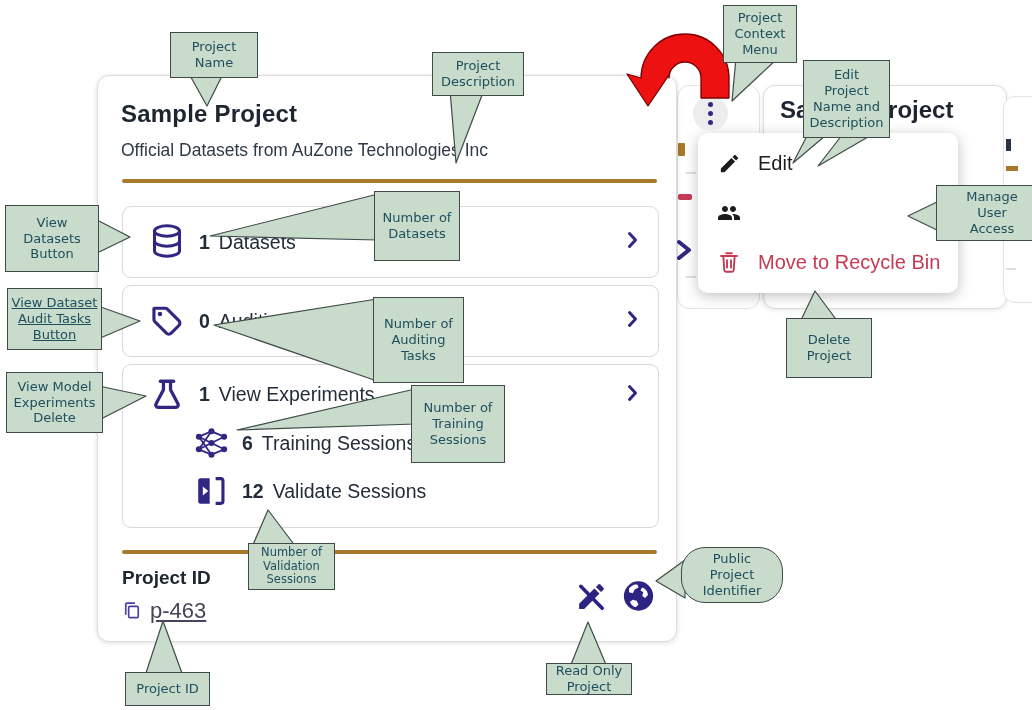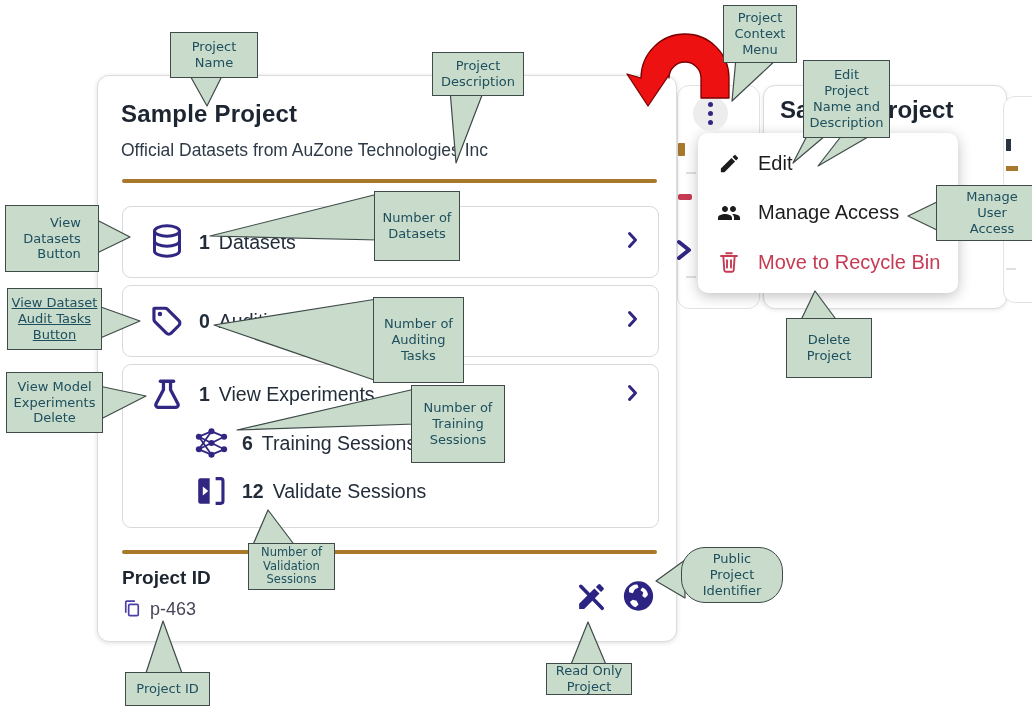--- a/index.html
+++ b/index.html
@@ -27,21 +27,21 @@
   .row-ic{width:36px;margin-left:26px;display:flex;justify-content:center;}
   .num{font-size:19.5px;font-weight:700;color:#232d3a;margin-left:14px;}
   .lbl{font-size:19.5px;font-weight:400;color:#232d3a;margin-left:9px;}
   .chev{position:absolute;right:20px;top:50%;transform:translateY(-50%);}
   .sub{display:flex;align-items:center;position:absolute;left:67px;height:40px;}
   .sub1{top:58px;} .sub2{top:106px;}
   .sub .num{margin-left:10px;}
 
   .pid-label{position:absolute;left:24px;top:491px;font-size:19px;font-weight:700;color:#1d2531;}
   .pid-row{position:absolute;left:24px;top:522px;display:flex;align-items:center;}
-  .pid-val{font-size:18px;color:#4a4458;margin-left:8px;}
+  .pid-val{font-size:22px;color:#4a4458;margin-left:8px;text-decoration:underline;}
   .foot-icons{position:absolute;right:20px;top:503px;display:flex;align-items:center;gap:13px;}
 
   
   .kebab{position:absolute;left:693px;top:96px;width:35px;height:35px;border-radius:50%;
          background:#ededed;z-index:5;display:flex;flex-direction:column;align-items:center;
          justify-content:center;gap:4px;cursor:pointer;}
   .kebab i{width:5px;height:5px;border-radius:50%;background:#312783;display:block;}
   .menu{position:absolute;left:698px;top:133px;width:260px;height:160px;background:#fff;
         border-radius:10px;box-shadow:0 3px 14px rgba(0,0,0,.25);z-index:4;padding:6px 0;
         box-sizing:border-box;display:flex;flex-direction:column;justify-content:space-around;}
@@ -231,21 +231,20 @@
         </svg>
       </span>
       <span class="mi-lb">Edit</span>
     </div>
     <div class="mi">
       <span class="mi-ic">
         <svg width="26" height="24" viewBox="0 0 24 24">
           <path d="M16 11 c1.66 0 2.99 -1.34 2.99 -3 S17.66 5 16 5 s-3 1.34 -3 3 1.34 3 3 3 z m-8 0 c1.66 0 2.99 -1.34 2.99 -3 S9.66 5 8 5 5 6.34 5 8 s1.34 3 3 3 z m0 2 c-2.33 0 -7 1.17 -7 3.5 V19 h14 v-2.5 c0 -2.33 -4.67 -3.5 -7 -3.5 z m8 0 c-.29 0 -.62 .02 -.97 .05 1.16 .84 1.97 1.97 1.97 3.45 V19 h6 v-2.5 c0 -2.33 -4.67 -3.5 -7 -3.5 z" fill="#1c1c1c"></path>
         </svg>
       </span>
-      <span class="mi-lb">Manage Access</span>
     </div>
     <div class="mi danger">
       <span class="mi-ic">
         <svg width="24" height="26" viewBox="0 0 24 24">
           <g fill="none" stroke="#c63a53" stroke-width="1.9" stroke-linecap="round">
             <path d="M9.2 3.2 h5.6"></path>
             <path d="M4 6 h16"></path>
             <path d="M6.3 6 l1 14.3 a1.6 1.6 0 0 0 1.6 1.5 h6.2 a1.6 1.6 0 0 0 1.6 -1.5 L17.7 6"></path>
             <path d="M10 10.3 v7.2"></path>
               <path d="M14 10.3 v7.2"></path>
@@ -291,21 +290,21 @@
 Menu</div>
   <div class="co" style="left:803px;top:60px;width:87px;height:78px;">Edit
 Project
 Name and
 Description</div>
   <div class="co" style="left:936px;top:185px;width:112px;height:56px;">Manage
 User
 Access</div>
   <div class="co" style="left:786px;top:318px;width:86px;height:60px;">Delete
 Project</div>
-  <div class="co" style="left:5px;top:205px;width:94px;height:67px;text-align:right;">View
+  <div class="co" style="left:5px;top:205px;width:94px;height:67px;">View
 Datasets
 Button</div>
   <div class="co" style="left:7px;top:288px;width:95px;height:62px;text-decoration:underline;">View Dataset
 Audit Tasks
 Button</div>
   <div class="co" style="left:6px;top:372px;width:97px;height:61px;">View Model
 Experiments
 Delete</div>
   <div class="co" style="left:374px;top:191px;width:86px;height:70px;">Number of
 Datasets</div>

